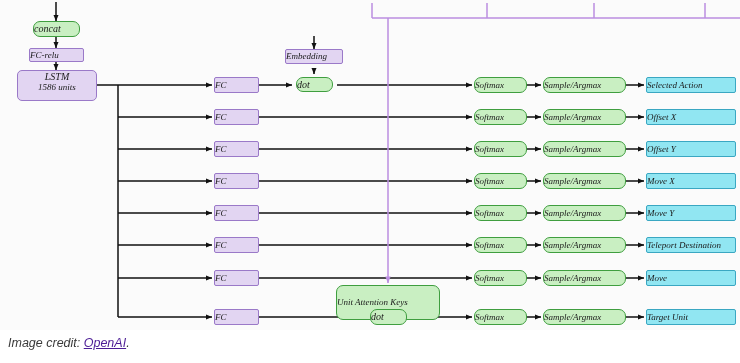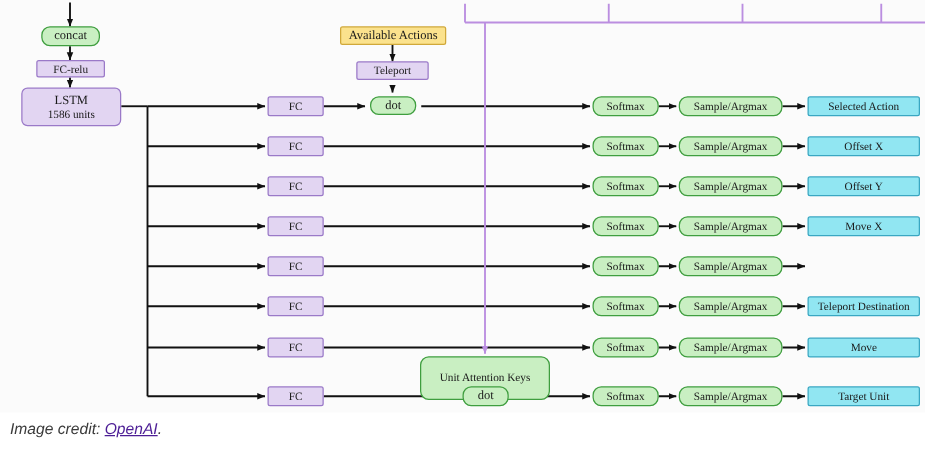--- a/index.html
+++ b/index.html
@@ -30,26 +30,27 @@
     left: 0;
     top: 0;
     width: 740px;
     height: 330px;
   }
   .node {
     position: absolute;
     box-sizing: border-box;
     display: flex;
     align-items: center;
-    justify-content: center;
+    justify-content: flex-start;
     text-align: center;
     line-height: 1.12;
     white-space: nowrap;
     color: #1a1a1a;
     z-index: 5;
+    font-style: italic;
   }
   
   .n-green {
     background: #c9efc2;
     border: 1.3px solid #3f9e3f;
     border-radius: 7px;
   }
   .n-purple {
     background: #e2d5f2;
     border: 1.2px solid #9a79c8;
@@ -192,26 +193,23 @@
 
     <div class="node n-purple fs9" style="left:29px; top:48px; width:55px; height:14px;">
       <span>FC-relu</span>
     </div>
 
     <div class="node n-purple-big fs10 two-line" style="left:17px; top:70px; width:80px; height:31px;">
       <span>LSTM</span>
       <span class="fs9">1586 units</span>
     </div>
 
-    <div class="node n-yellow fs10" style="left:272px; top:21px; width:85px; height:15px;">
-      <span>Available Actions</span>
-    </div>
 
     <div class="node n-purple fs9" style="left:285px; top:49px; width:58px; height:15px;">
-      <span>Teleport</span>
+      <span>Embedding</span>
     </div>
 
     <div class="node n-green fs10" style="left:296px; top:77px; width:37px; height:15px;">
       <span>dot</span>
     </div>
 
     <div class="node n-green fs9" style="left:336px; top:285px; width:104px; height:35px;">
       <span>Unit Attention Keys</span>
     </div>
 
@@ -298,20 +296,23 @@
       <span>Selected Action</span>
       </div>
     <div class="node n-cyan fs9" style="left:646px; top:109px; width:90px; height:16px;">
       <span>Offset X</span>
       </div>
     <div class="node n-cyan fs9" style="left:646px; top:141px; width:90px; height:16px;">
       <span>Offset Y</span>
       </div>
     <div class="node n-cyan fs9" style="left:646px; top:173px; width:90px; height:16px;">
       <span>Move X</span>
+      </div>
+    <div class="node n-cyan fs9" style="left:646px; top:205px; width:90px; height:16px;">
+      <span>Move Y</span>
       </div>
     <div class="node n-cyan fs9" style="left:646px; top:237px; width:90px; height:16px;">
       <span>Teleport Destination</span>
       </div>
     <div class="node n-cyan fs9" style="left:646px; top:270px; width:90px; height:16px;">
       <span>Move</span>
       </div>
     <div class="node n-cyan fs9" style="left:646px; top:309px; width:90px; height:16px;">
       <span>Target Unit</span>
       </div>

